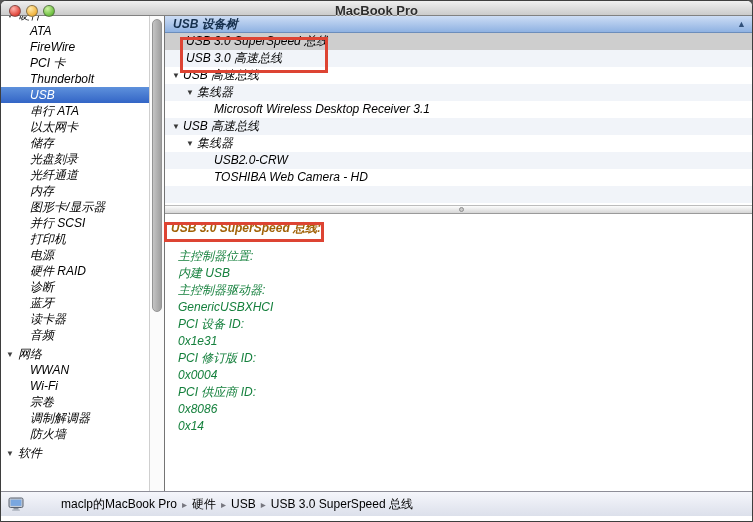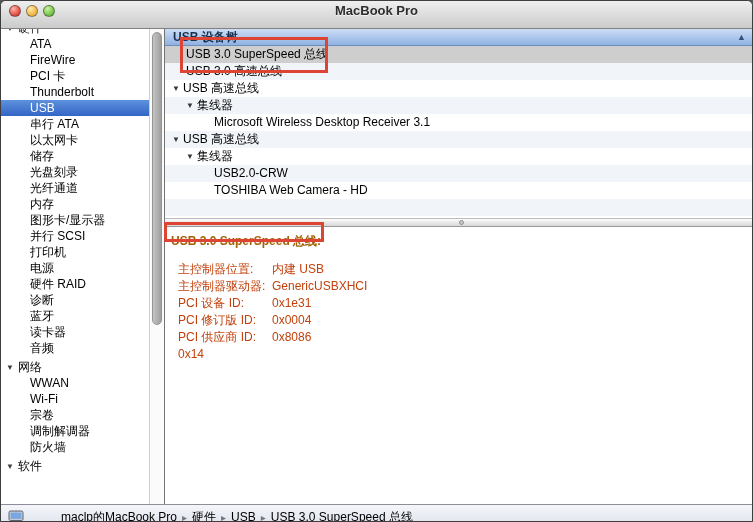--- a/index.html
+++ b/index.html
@@ -2,32 +2,32 @@
 <html><head>
 <meta charset="utf-8">
 <style>
   * { margin:0; padding:0; box-sizing:border-box; }
   html,body { width:753px; height:522px; }
   body { font-family:"Liberation Sans","DejaVu Sans",sans-serif; font-size:12px; background:#555; }
   .window { position:relative; width:753px; height:522px; border:1px solid #3e3e3e;
             border-radius:6px 6px 0 0; overflow:hidden; background:#fff; }
 
   
-  .titlebar { position:relative; height:28px; border-bottom:1px solid #818181;
+  .titlebar { position:relative; height:15px; border-bottom:1px solid #818181;
               background:linear-gradient(#efefef,#cbcbcb); }
   .lights { position:absolute; left:8px; top:4px; display:flex; gap:5px; }
   .light { width:12px; height:12px; border-radius:50%; border:1px solid rgba(60,60,60,.55); }
   .light.red    { background:radial-gradient(circle at 35% 28%, #ffb4ad, #e0453a 70%); }
   .light.yellow { background:radial-gradient(circle at 35% 28%, #ffe9a8, #f0b33f 70%); }
   .light.green  { background:radial-gradient(circle at 35% 28%, #cdf3a2, #6cbe3f 70%); }
   .win-title { height:20px; line-height:20px; text-align:center; font-size:13px; font-weight:bold;
                color:#2d2d2d; text-shadow:0 1px 0 rgba(255,255,255,.65); }
 
   
-  .content { display:flex; height:475px; }
+  .content { display:flex; height:475px;font-style:italic; }
 
   
   .sidebar { width:164px; border-right:1px solid #747474; background:#fff; display:flex; overflow:hidden; }
   .sb-list { flex:1; overflow:hidden; margin-top:-9px; }
   .sb-row { height:16px; line-height:16px; white-space:nowrap; color:#000; }
   .sb-item { padding-left:29px; }
   .sb-section { padding-left:5px; font-weight:normal; }
   .sb-gap { height:3px; }
   .tri { display:inline-block; width:12px; font-size:8px; color:#3f3f3f; vertical-align:1px; }
   .sb-item.selected { background:linear-gradient(#5e91dc,#3365c6); color:#fff; }
@@ -49,21 +49,21 @@
   .tree-row.d2 { padding-left:49px; }
   .arrow { display:inline-block; width:11px; font-size:8px; color:#383838; vertical-align:1px; }
 
   .splitter { height:9px; background:linear-gradient(#fcfcfc,#d6d6d6);
               border-top:1px solid #bcbcbc; border-bottom:1px solid #9a9a9a; position:relative; }
   .splitter-dot { position:absolute; left:50%; top:1px; width:5px; height:5px; border-radius:50%;
                   background:#c9c9c9; border:1px solid #8f8f8f; }
 
   .details { flex:1; background:#fff; overflow:hidden; }
   .details-title { font-weight:bold; color:#a16207; margin:7px 0 12px 6px; height:15px; line-height:15px; }
-  .field { display:flex; line-height:17px; padding-left:13px; color:#c2410c; }
+  .field { display:flex; line-height:17px; padding-left:13px; color:#15803d;flex-direction:column; }
   .field .lbl { width:94px; flex:none; }
 
   
   .statusbar { height:25px; border-top:1px solid #8d8d97; background:linear-gradient(#f5f6fb,#dce0eb);
                display:flex; align-items:center; padding-left:7px;gap:32px; }
   .comp-icon { width:16px; height:14px; margin-right:5px; flex:none; }
   .bc-item { color:#000; }
   .bc-sep { color:#76767e; font-size:10px; margin:0 5px; }
 
   

